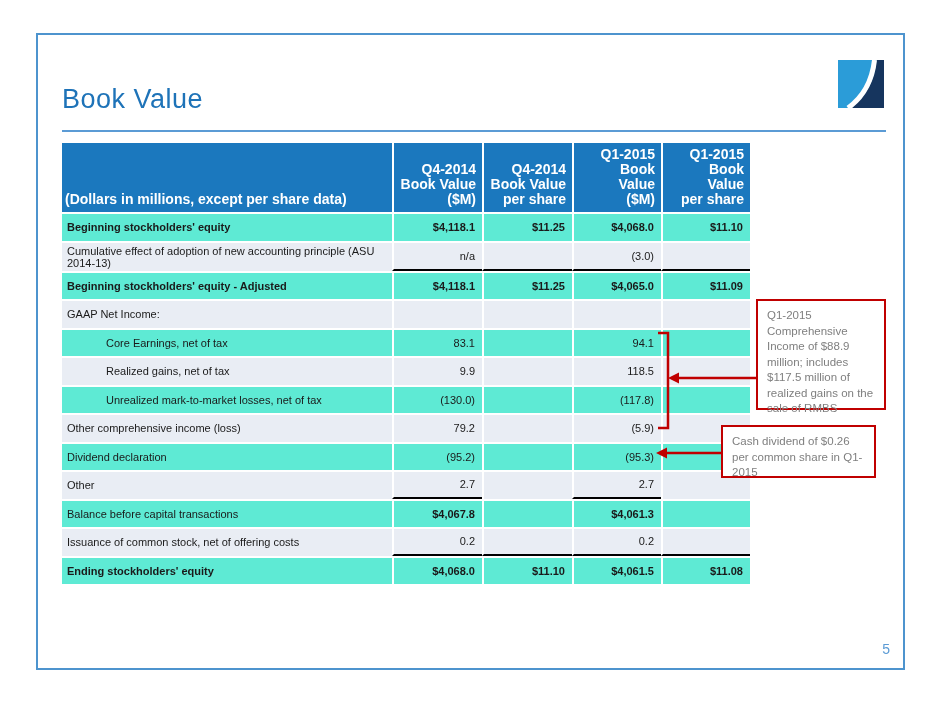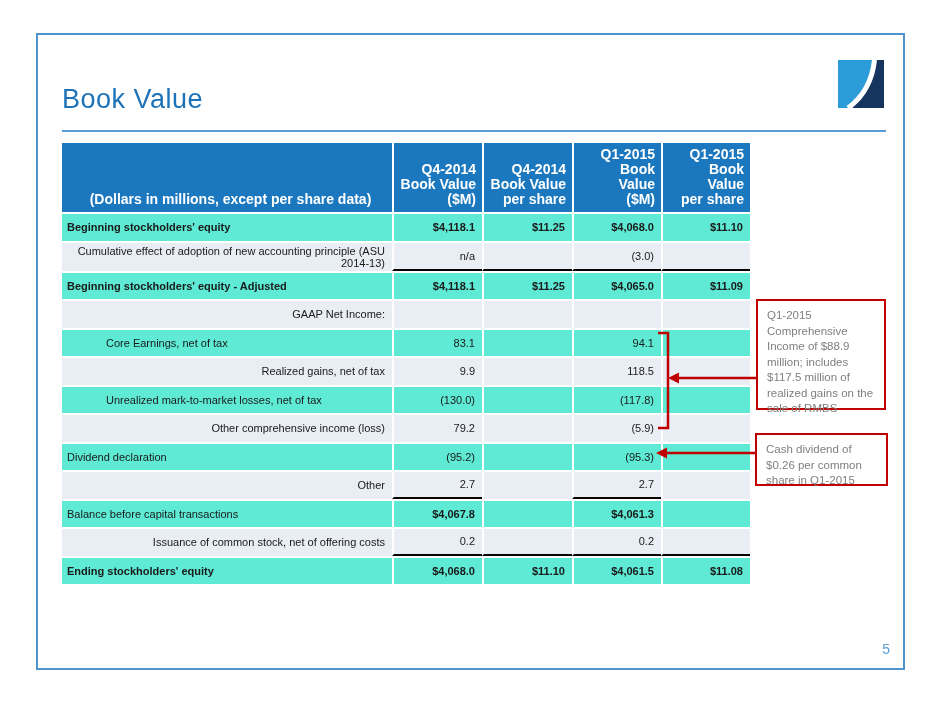--- a/index.html
+++ b/index.html
@@ -30,42 +30,42 @@
     position:absolute; left:62px; top:143px; width:688px;
     border-collapse:separate; border-spacing:0; table-layout:fixed;
     font-size:11px;
   }
   table.bv th, table.bv td { overflow:hidden; }
   thead th {
     background:#1b78be; color:#fff; font-weight:bold; vertical-align:bottom;
     height:64px; padding:4px 6px 5px 6px; line-height:15px; font-size:14px;
     text-align:right; border-left:2px solid #fff;
   }
-  thead th.lab { text-align:center; border-left:none; padding-left:13px; }
+  thead th.lab { text-align:left; border-left:none; padding-left:3px; }
   tbody td {
     height:28.5px; padding:2px 7px 2px 5px; vertical-align:middle;
     border-top:2px solid #fff; border-left:2px solid #fff;
   }
   tbody td:first-child { border-left:none; }
   tbody tr.dark  td { background:#5eead4; }
-  tbody tr.light td { background:#e9edf4;text-align:right; }
+  tbody tr.light td { background:#e9edf4; }
   tbody tr.bold td { font-weight:bold; }
   td.num { text-align:right; }
   td.indent { padding-left:44px; }
   td.vbold { font-weight:bold; }
   tbody td.black-b { border-bottom:2px solid #000; }
   tbody tr td { border-bottom:0 none; }
 
   
   .note {
     position:absolute; border:2.5px solid #c00000; background:#fff;
     color:#7f7f7f; font-size:11.5px; line-height:15.5px; padding:7px 6px 23px 9px;
   }
   .note1 { left:756px; top:299px; width:130px; height:111px; }
-  .note2 { left:755px; top:425px; width:133px; height:53px;margin-top:8px; }
+  .note2 { left:721px; top:425px; width:155px; height:53px; }
 
   .overlay { position:absolute; left:0; top:0; width:940px; height:705px; pointer-events:none; }
 </style>
 </head>
 <body>
 
 <div class="frame"></div>
 
 <div class="title">Book Value</div>
 <div class="title-rule"></div>

